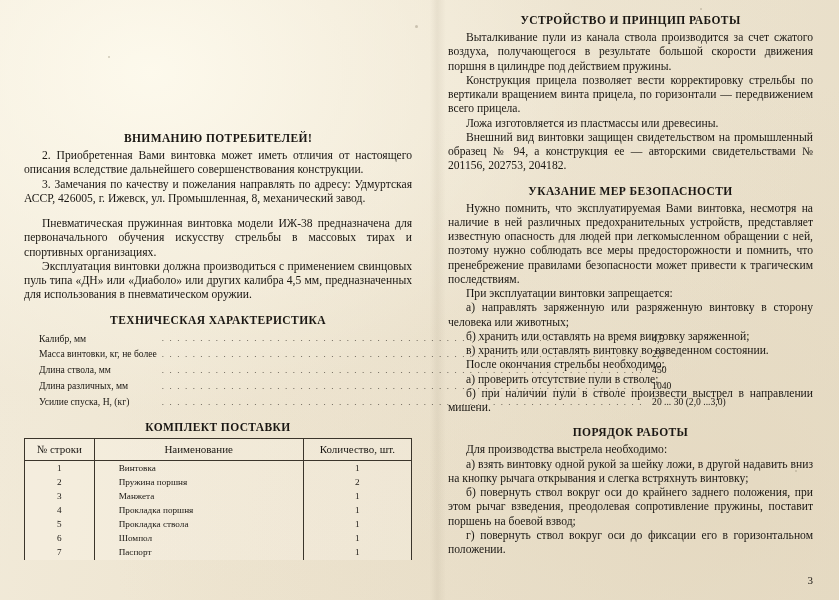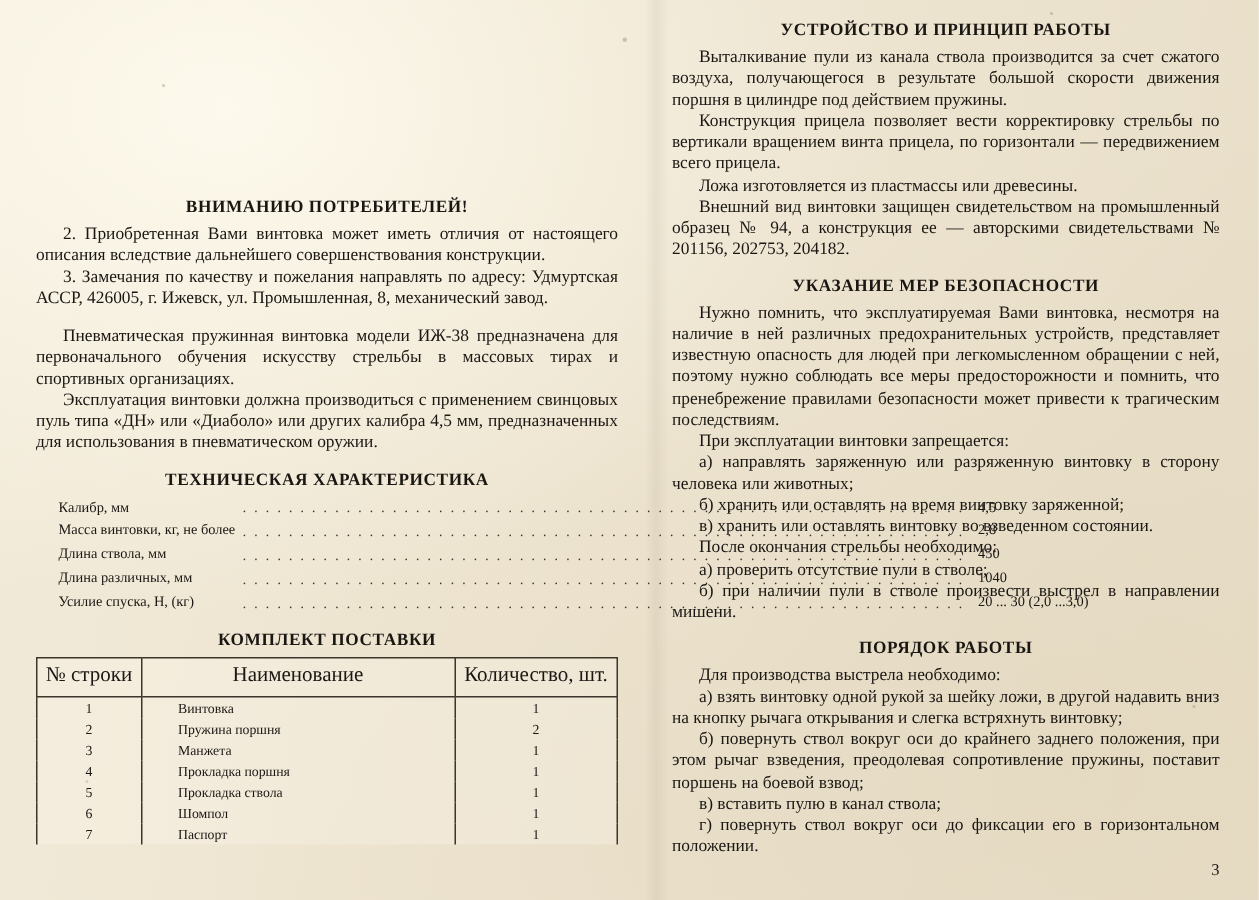--- a/index.html
+++ b/index.html
@@ -118,21 +118,21 @@
     background: rgba(255,253,245,0.25);
   }
   table.kit th, table.kit td {
     border: 1px solid #3b352b;
     padding: 1px 4px;
     font-weight: normal;
     line-height: 1.32;
   }
   table.kit th {
     text-align: center;
-    font-size: 14px;
+    font-size: 11px;
     padding: 3px 4px;
   }
   table.kit td.c1 { width: 18%; text-align: center; }
   table.kit td.c2 { width: 54%; padding-left: 24px; }
   table.kit td.c3 { width: 28%; text-align: center; }
   table.kit tr.body td { border-top: none; border-bottom: none; }
   table.kit tr.first-body td { border-top: 1px solid #3b352b; }
   .pagenum {
     position: absolute;
     right: 26px;
@@ -277,20 +277,19 @@
       <p class="para">После окончания стрельбы необходимо:</p>
       <p class="para">а) проверить отсутствие пули в стволе;</p>
       <p class="para">б) при наличии пули в стволе произвести выстрел в направлении мишени.</p>
     </div>
 
     <div class="block">
       <h2 class="section">ПОРЯДОК РАБОТЫ</h2>
       <p class="para">Для производства выстрела необходимо:</p>
       <p class="para">а) взять винтовку одной рукой за шейку ложи, в другой надавить вниз на кнопку рычага открывания и слегка встряхнуть винтовку;</p>
       <p class="para">б) повернуть ствол вокруг оси до крайнего заднего положения, при этом рычаг взведения, преодолевая сопротивление пружины, поставит поршень на боевой взвод;</p>
-      <p class="para">в) вставить пулю в канал ствола;</p>
       <p class="para">г) повернуть ствол вокруг оси до фиксации его в горизонтальном положении.</p>
     </div>
 
   </div>
 </div>
 
 <div class="pagenum">3</div>
 
 </body></html>

